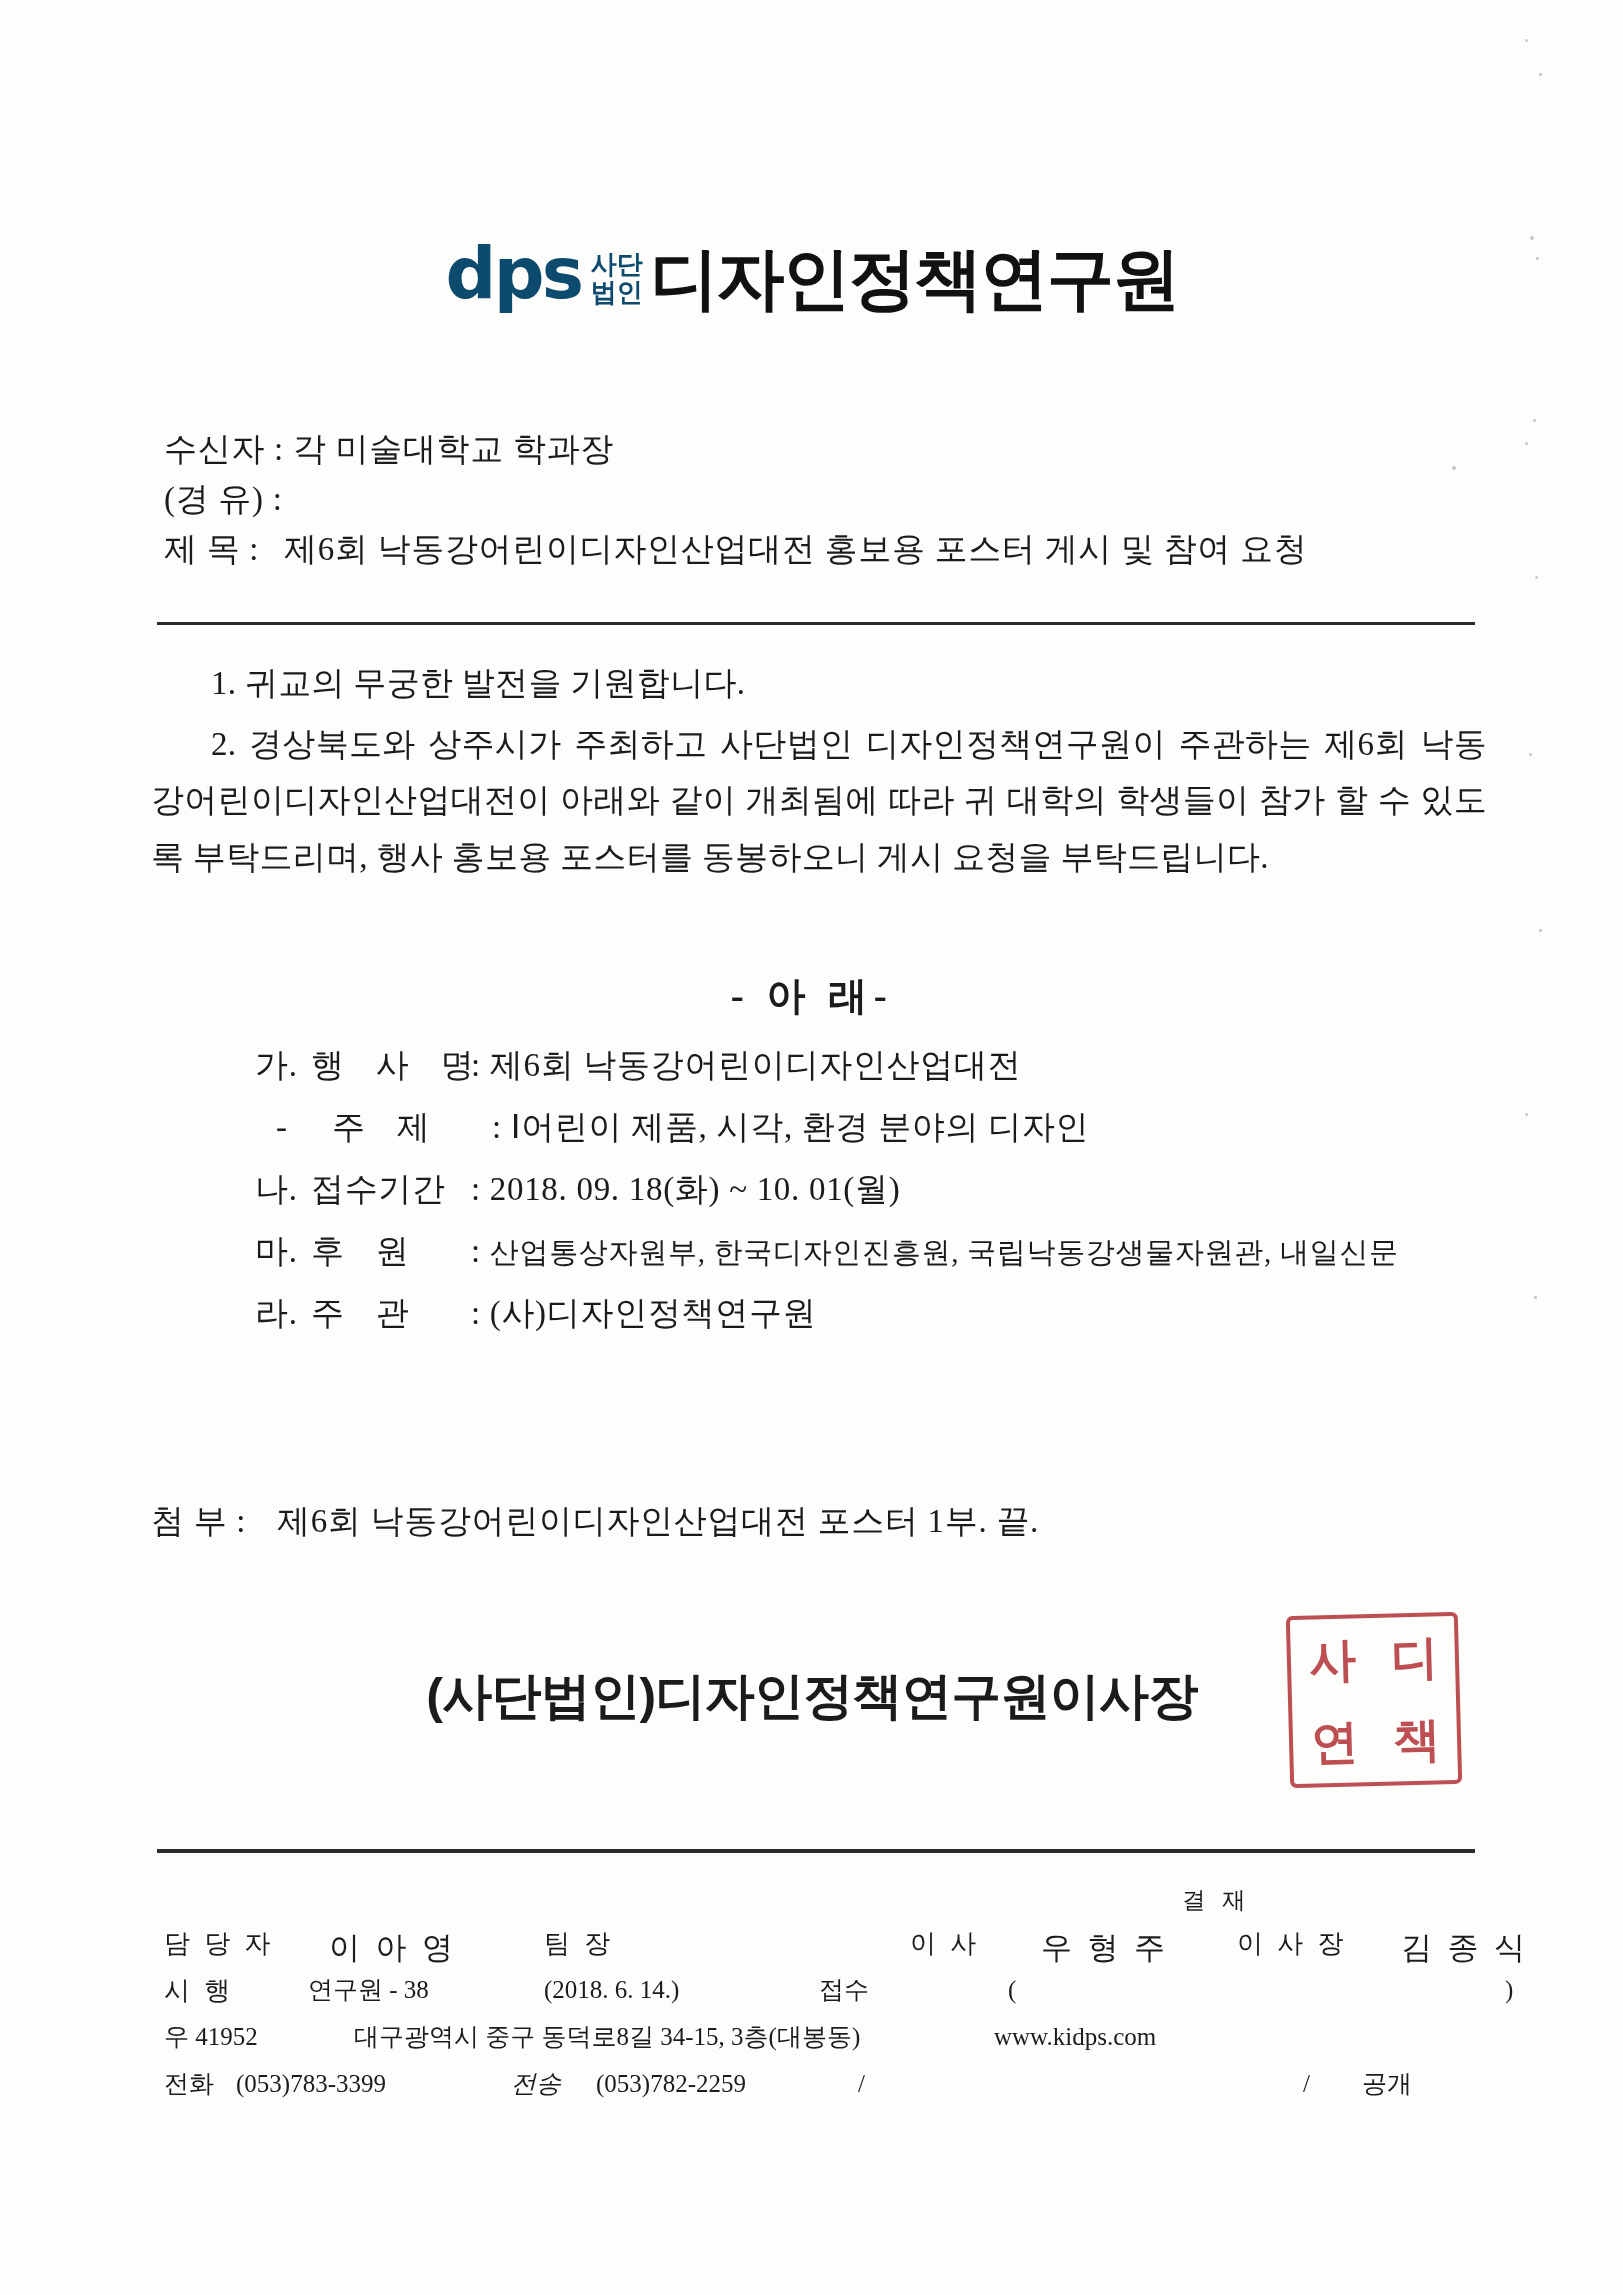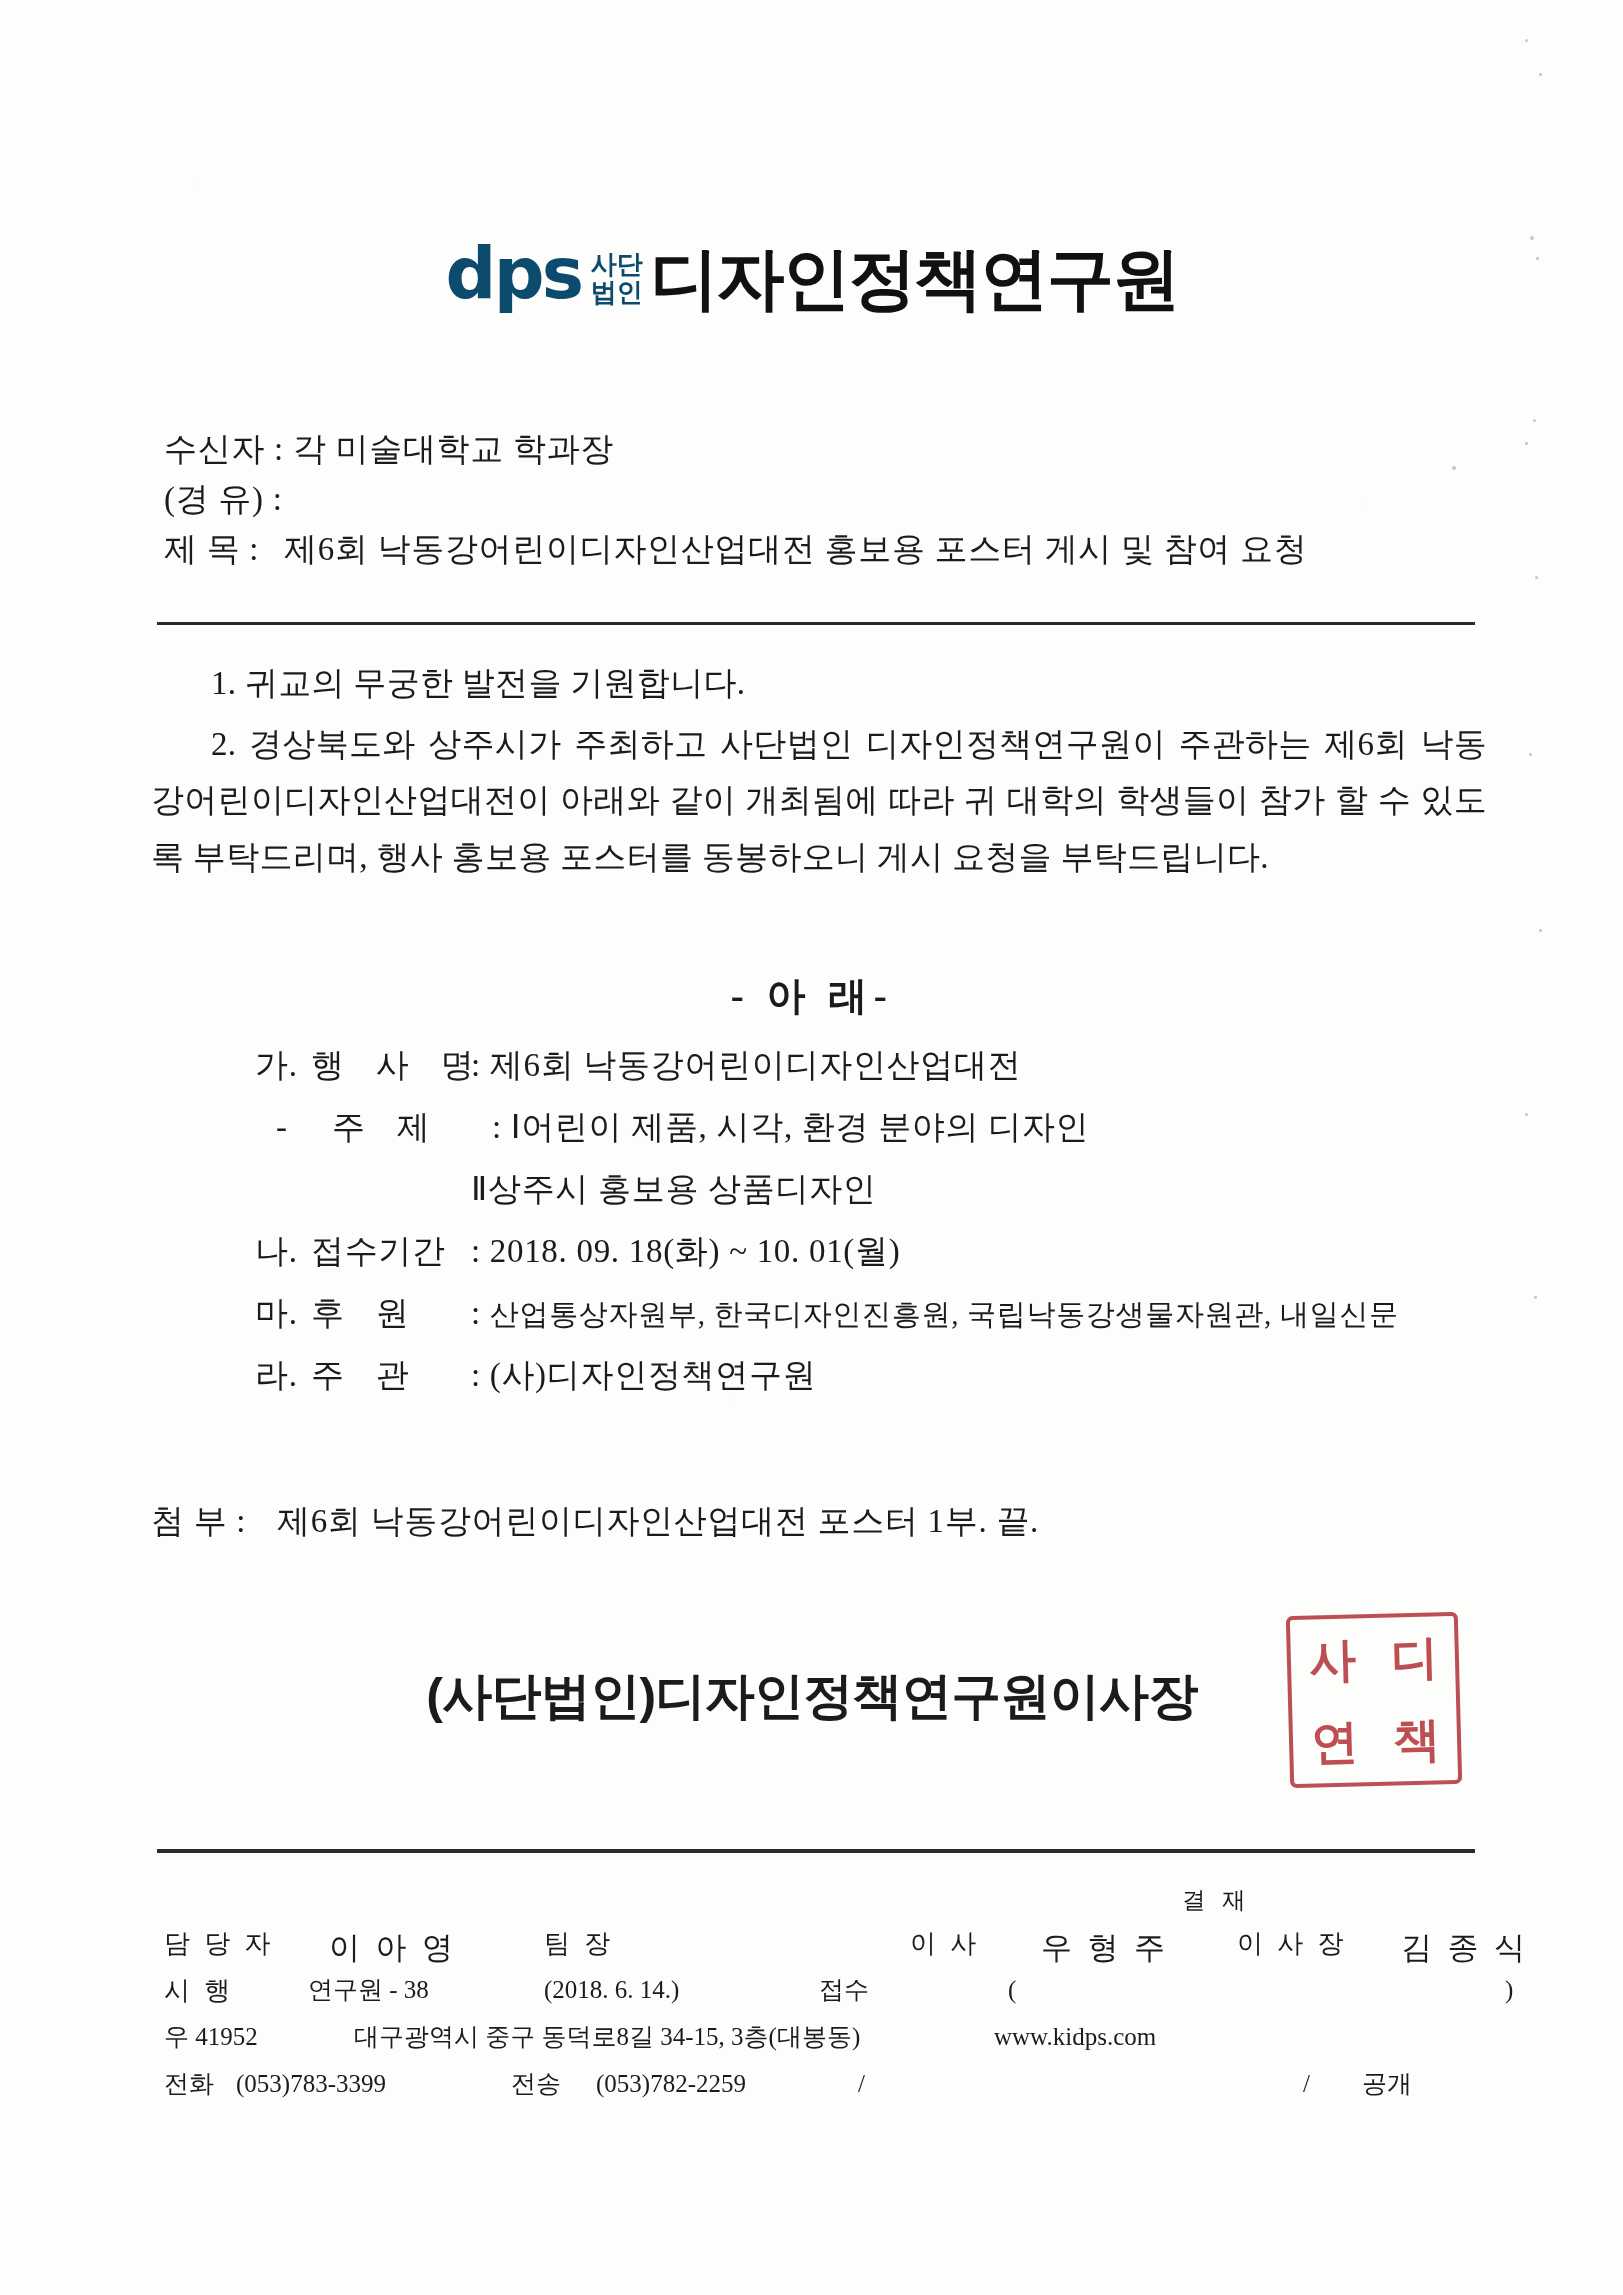--- a/index.html
+++ b/index.html
@@ -278,23 +278,20 @@
       <span>제6회 낙동강어린이디자인산업대전</span>
     </div>
 
     <div class="sub-row">
       <span class="it-key">-</span>
       <span class="it-mid spread">주      제</span>
       <span>:</span>
       <span>Ⅰ어린이 제품, 시각, 환경 분야의 디자인</span>
     </div>
 
-    <div class="sub-row2">
-      <span>Ⅱ상주시 홍보용 상품디자인</span>
-    </div>
 
     <div class="item-row">
       <span class="it-key">나.</span>
       <span class="it-mid">접수기간</span>
       <span>:</span>
       <span>2018. 09. 18(화) ~ 10. 01(월)</span>
     </div>
 
 
     <div class="item-row">
@@ -354,21 +351,21 @@
 
     <div class="f-row">
       <span class="f-abs f-small" style="left:0px;">우  41952</span>
       <span class="f-abs f-small" style="left:190px;">대구광역시 중구 동덕로8길 34-15, 3층(대봉동)</span>
       <span class="f-abs f-small" style="left:830px;">www.kidps.com</span>
     </div>
 
     <div class="f-row">
       <span class="f-abs f-small" style="left:0px;">전화</span>
       <span class="f-abs f-small" style="left:72px;">(053)783-3399</span>
-      <span class="f-abs f-small" style="left:347px;">전송</span>
+      <span class="f-abs f-small" style="left:347px;font-style:italic;">전송</span>
       <span class="f-abs f-small" style="left:432px;">(053)782-2259</span>
       <span class="f-abs f-small" style="left:694px;">/</span>
       <span class="f-abs f-small" style="left:1139px;">/</span>
       <span class="f-abs f-small" style="left:1198px;">공개</span>
     </div>
   </div>
 
 </div>
 
 

